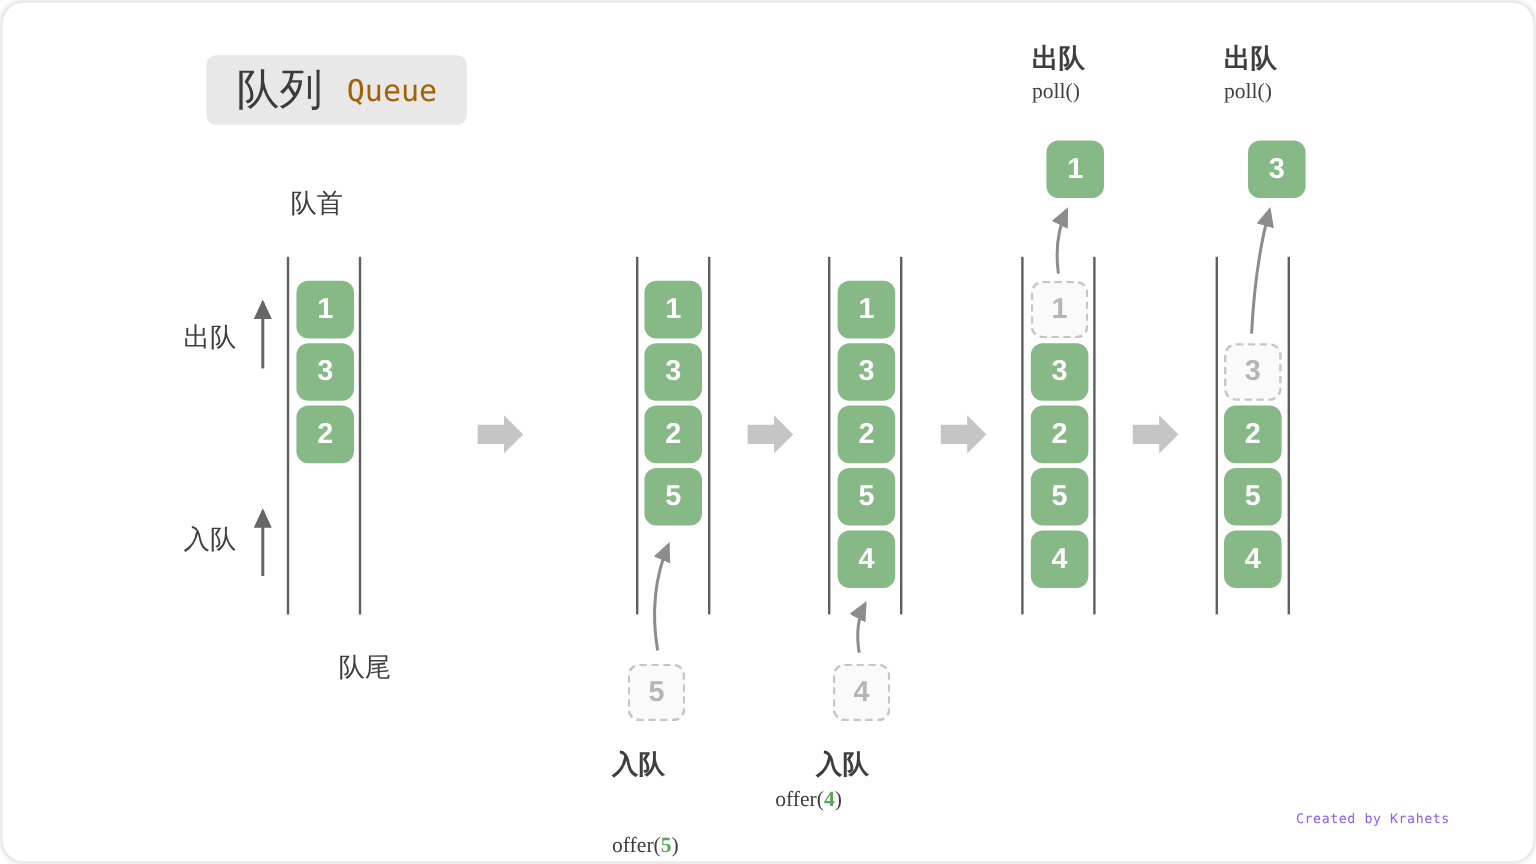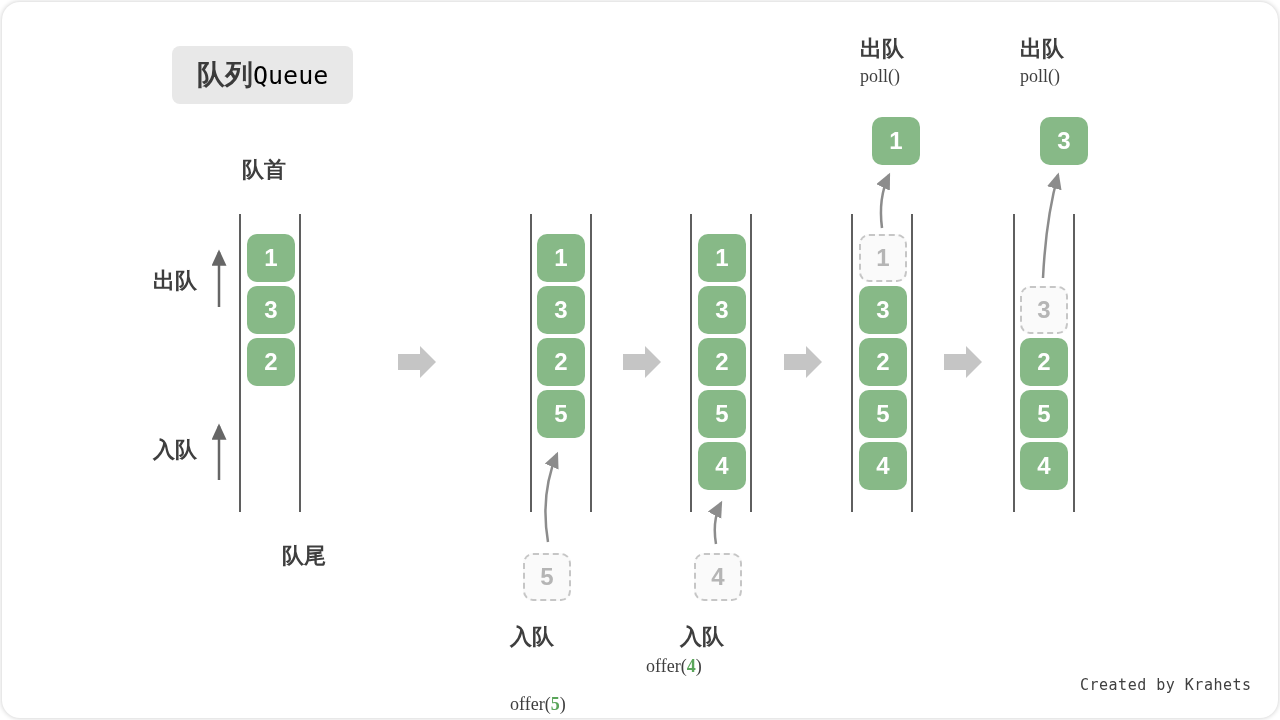--- a/index.html
+++ b/index.html
@@ -11,26 +11,26 @@
     background: #ffffff; border-radius: 18px;
     box-shadow: 0 0 5px rgba(0,0,0,0.22);
   }
 
   
   .badge {
     position: absolute; left: 170px; top: 44px; height: 58px;
     background: #e8e8e8; border-radius: 8px;
     display: inline-flex; align-items: center; padding: 0 25px;
   }
-  .badge-zh { font-size: 28px; font-weight: 700; color: #3b3b3b; }
+  .badge-zh { font-size: 36px; font-weight: 400; color: #3b3b3b; }
   .badge-en { font-family: "DejaVu Sans Mono", "Liberation Mono", monospace;
-              font-size: 25px; color: #000000; margin-left: 0; }
+              font-size: 25px; color: #a16207; margin-left: 20px; }
 
   
-  .cjk { position: absolute; font-size: 22px; font-weight: 700; color: #3e3e3e; white-space: nowrap; }
+  .cjk { position: absolute; font-size: 22px; font-weight: 400; color: #3e3e3e; white-space: nowrap; }
 
   
   .tube {
     position: absolute; top: 212px; height: 298px; width: 62px;
     border-left: 2px solid #5f5f5f; border-right: 2px solid #5f5f5f;
   }
   .tube1 { left: 237px; }
   .tube2 { left: 528px; }
   .tube3 { left: 688px; }
   .tube4 { left: 849px; }
@@ -65,21 +65,21 @@
     font-size: 18px; color: #3e3e3e; white-space: nowrap;
   }
   .op-code .arg { color: #5aa55a; font-weight: 700; }
 
   
   .overlay { position: absolute; left: 0; top: 0; width: 1280px; height: 720px; pointer-events: none; }
 
   .watermark {
     position: absolute; left: 1078px; top: 674px;
     font-family: "DejaVu Sans Mono", "Liberation Mono", monospace;
-    font-size: 15px; color: #404040; letter-spacing: 0.5px;
+    font-size: 11px; color: #8b5cf6; letter-spacing: 0.5px;
   }
 </style>
 </head>
 <body>
 
 <div class="canvas">
 
   <div class="badge">
     <span class="badge-zh">队列</span>
     <span class="badge-en">Queue</span>

